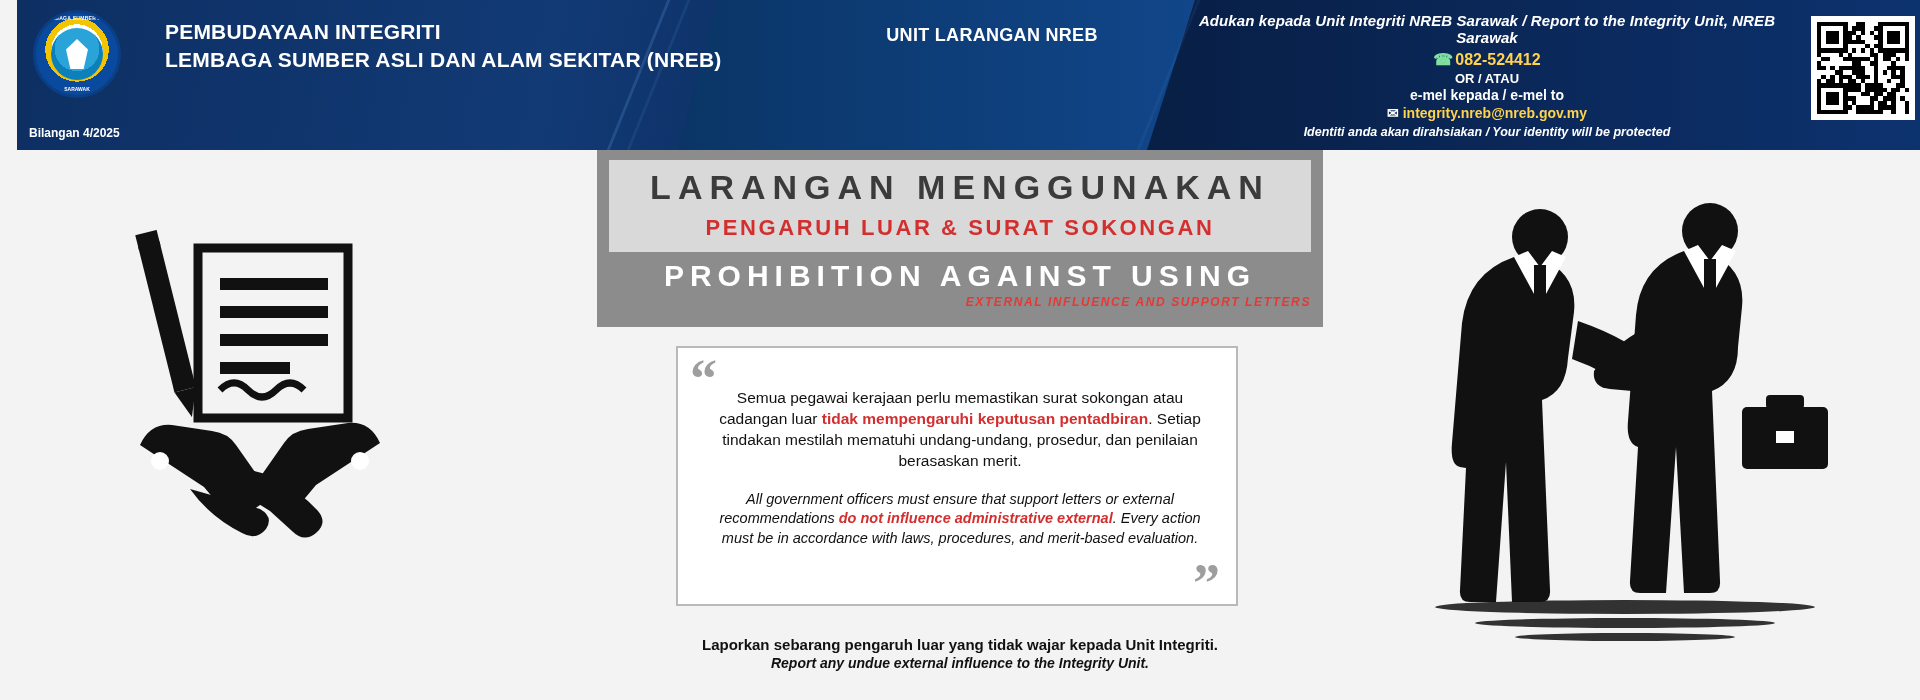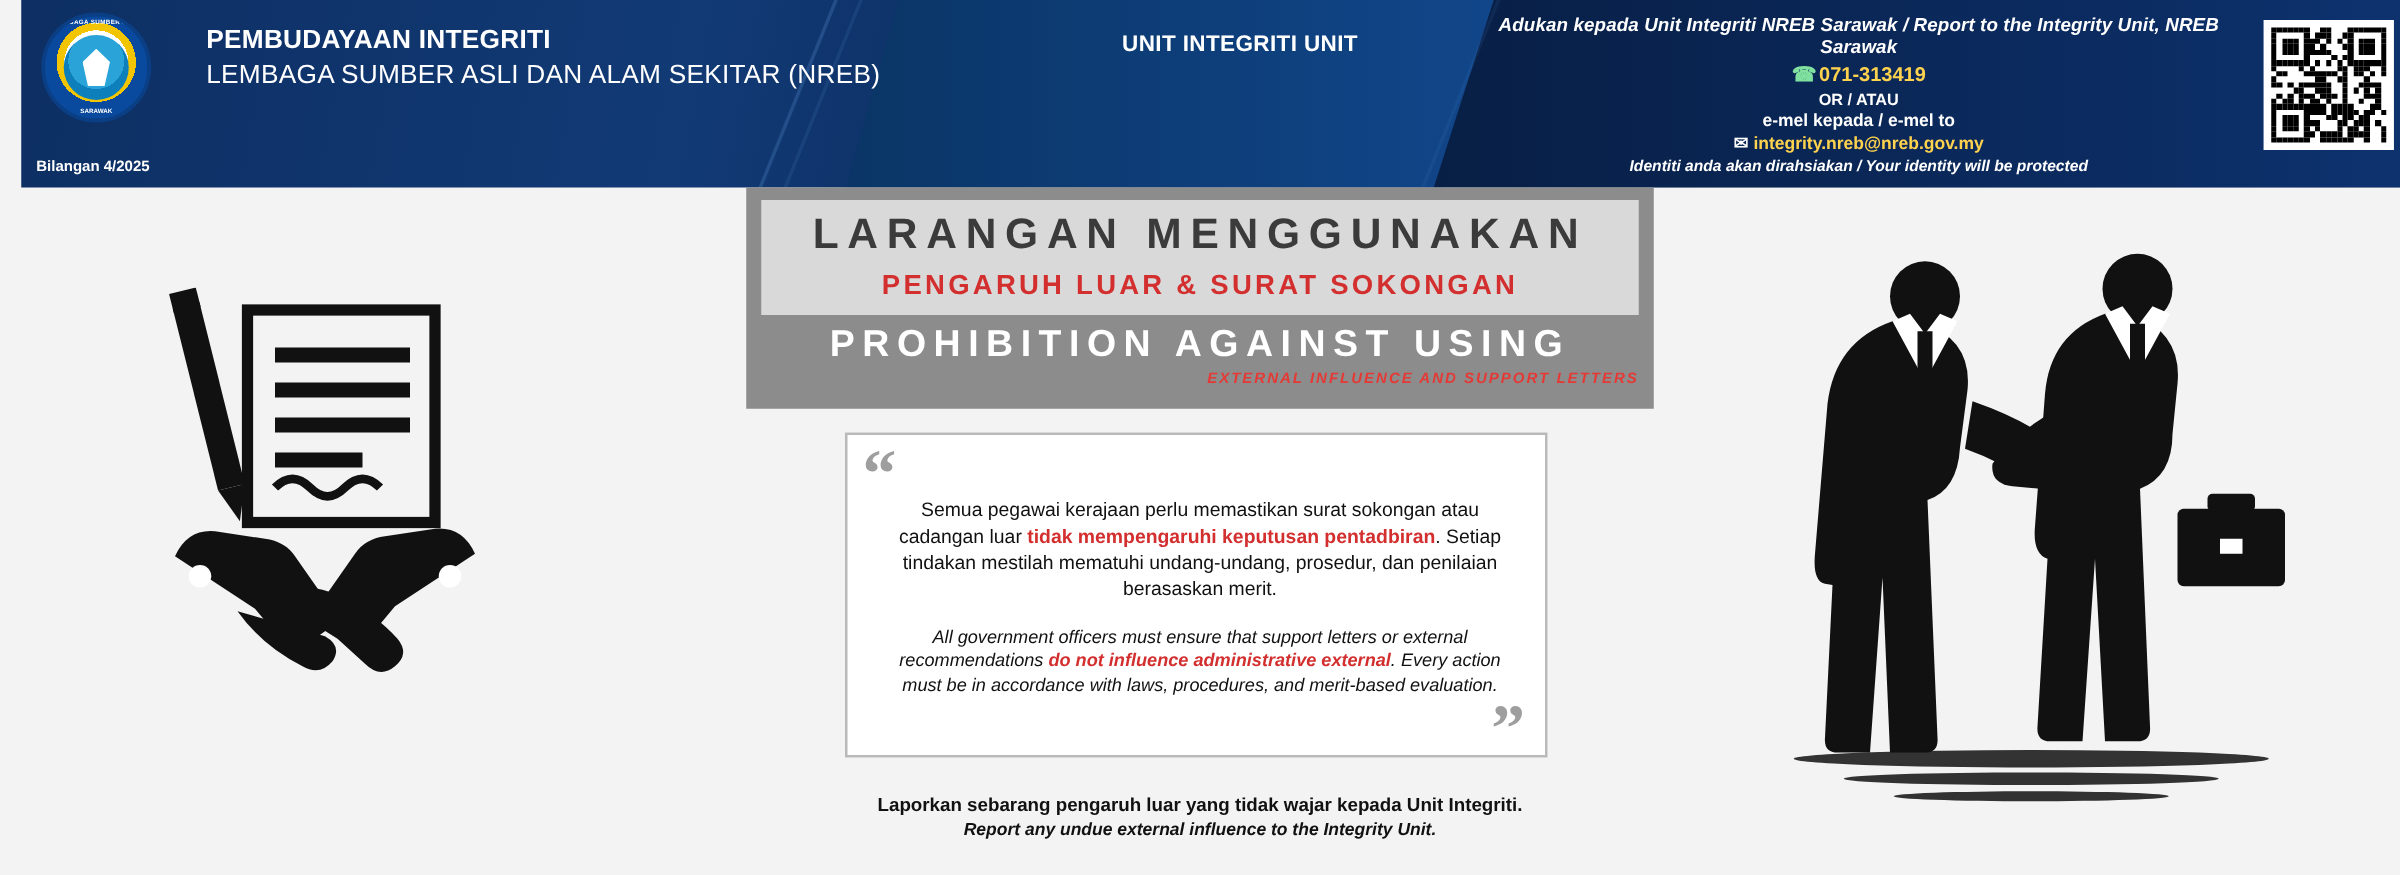--- a/index.html
+++ b/index.html
@@ -58,21 +58,21 @@
   #logo .ring-text-b {
     position:absolute; bottom:3px; left:0; width:100%; text-align:center;
     font-size:5px; color:#fff; font-weight:bold;
   }
 
   #org-title {
     position: absolute; left: 148px; top: 18px; color: #fff;
     line-height: 1.35;
   }
   #org-title .l1 { font-size: 21px; font-weight: bold; letter-spacing: .2px; }
-  #org-title .l2 { font-size: 21px; font-weight: normal; letter-spacing: .2px; }
+  #org-title .l2 { font-size: 21px; font-weight: bold; letter-spacing: .2px; }
 
   #bilangan {
     position:absolute; left: 12px; top: 126px; color:#ffffff;
     font-size: 12px; font-weight: bold;
   }
 
   #unit-title {
     position:absolute; left: 840px; top: 25px; width: 270px; text-align:center;
     color:#fff; font-size: 18px; font-weight: bold; letter-spacing:.3px;
   }
@@ -130,21 +130,21 @@
   }
   #quote-card .qmark-open {
     position:absolute; left: 12px; top: 4px; font-size: 54px; color:#9e9e9e;
     font-family: "Liberation Serif", serif; font-weight:bold; line-height:1;
   }
   #quote-card .qmark-close {
     position:absolute; right: 16px; bottom: -6px; font-size: 54px; color:#9e9e9e;
     font-family: "Liberation Serif", serif; font-weight:bold; line-height:1;
   }
   #quote-card .qbody {
-    position:absolute; left: 32px; top: 51px; width: 500px; text-align:center;
+    position:absolute; left: 32px; top: 40px; width: 500px; text-align:center;
   }
   #quote-card .bm {
     font-size: 15.5px; color:#111; line-height: 1.35; text-align:center;
   }
   #quote-card .bm .hl { color:#d32f2f; font-weight:bold; }
   #quote-card .en {
     margin-top: 18px; font-size: 14.5px; font-style: italic; color:#111; line-height: 1.35; text-align:center;
   }
   #quote-card .en .hl { color:#d32f2f; font-weight:bold; font-style:italic; }
 
@@ -176,26 +176,26 @@
       <div class="ring-text-b">SARAWAK</div>
     </div>
 
     <div id="org-title">
       <div class="l1">PEMBUDAYAAN INTEGRITI</div>
       <div class="l2">LEMBAGA SUMBER ASLI DAN ALAM SEKITAR (NREB)</div>
     </div>
 
     <div id="bilangan">Bilangan 4/2025</div>
 
-    <div id="unit-title">UNIT INTEGRITI UNIT</div>
+    <div id="unit-title">UNIT LARANGAN NREB</div>
 
     <div id="report-block">
       <div class="rb-l1">Adukan kepada Unit Integriti NREB Sarawak  /  Report to the Integrity Unit, NREB Sarawak</div>
       <div class="rb-phone">
-        <span class="tel-ico">☎</span><span>071-313419</span>
+        <span class="tel-ico">☎</span><span>082-524412</span>
       </div>
       <div class="rb-or">OR / ATAU</div>
       <div class="rb-email-lbl">e-mel kepada  /  e-mel to</div>
       <div class="rb-email">
         <span class="env">✉</span><span>integrity.nreb@nreb.gov.my</span>
       </div>
       <div class="rb-note">Identiti anda akan dirahsiakan / Your identity will be protected</div>
     </div>
 
     <div id="qr">

